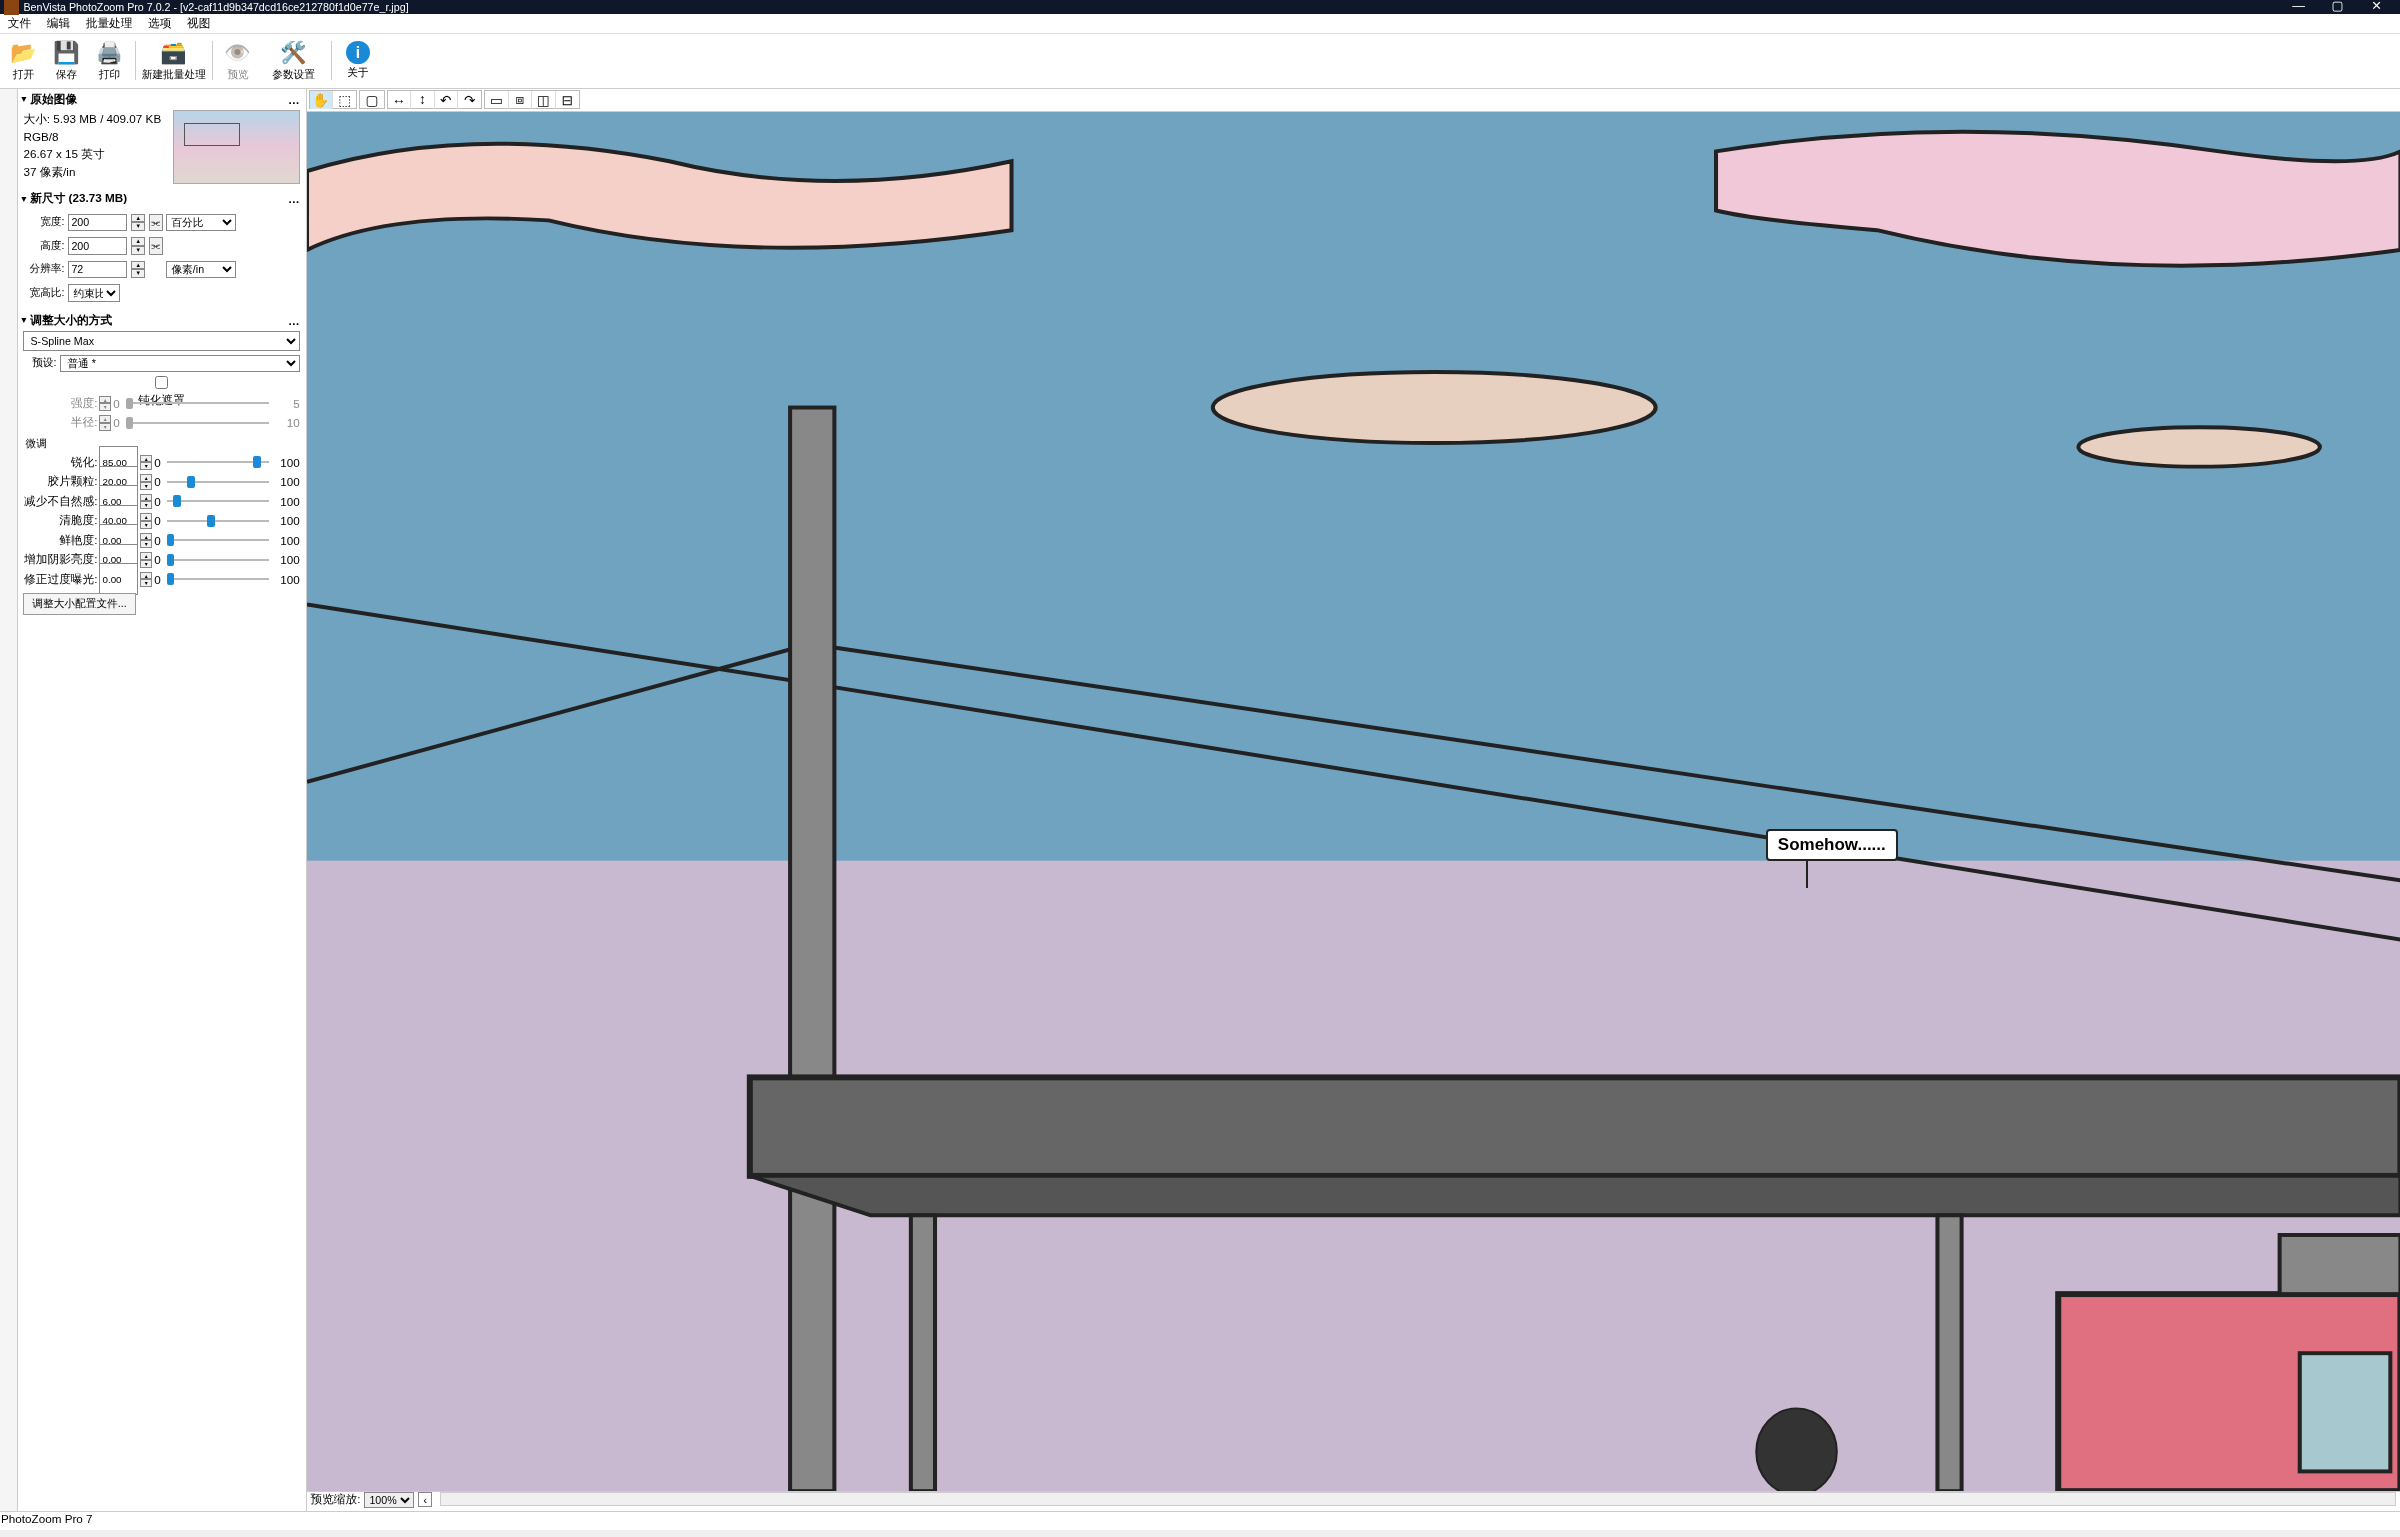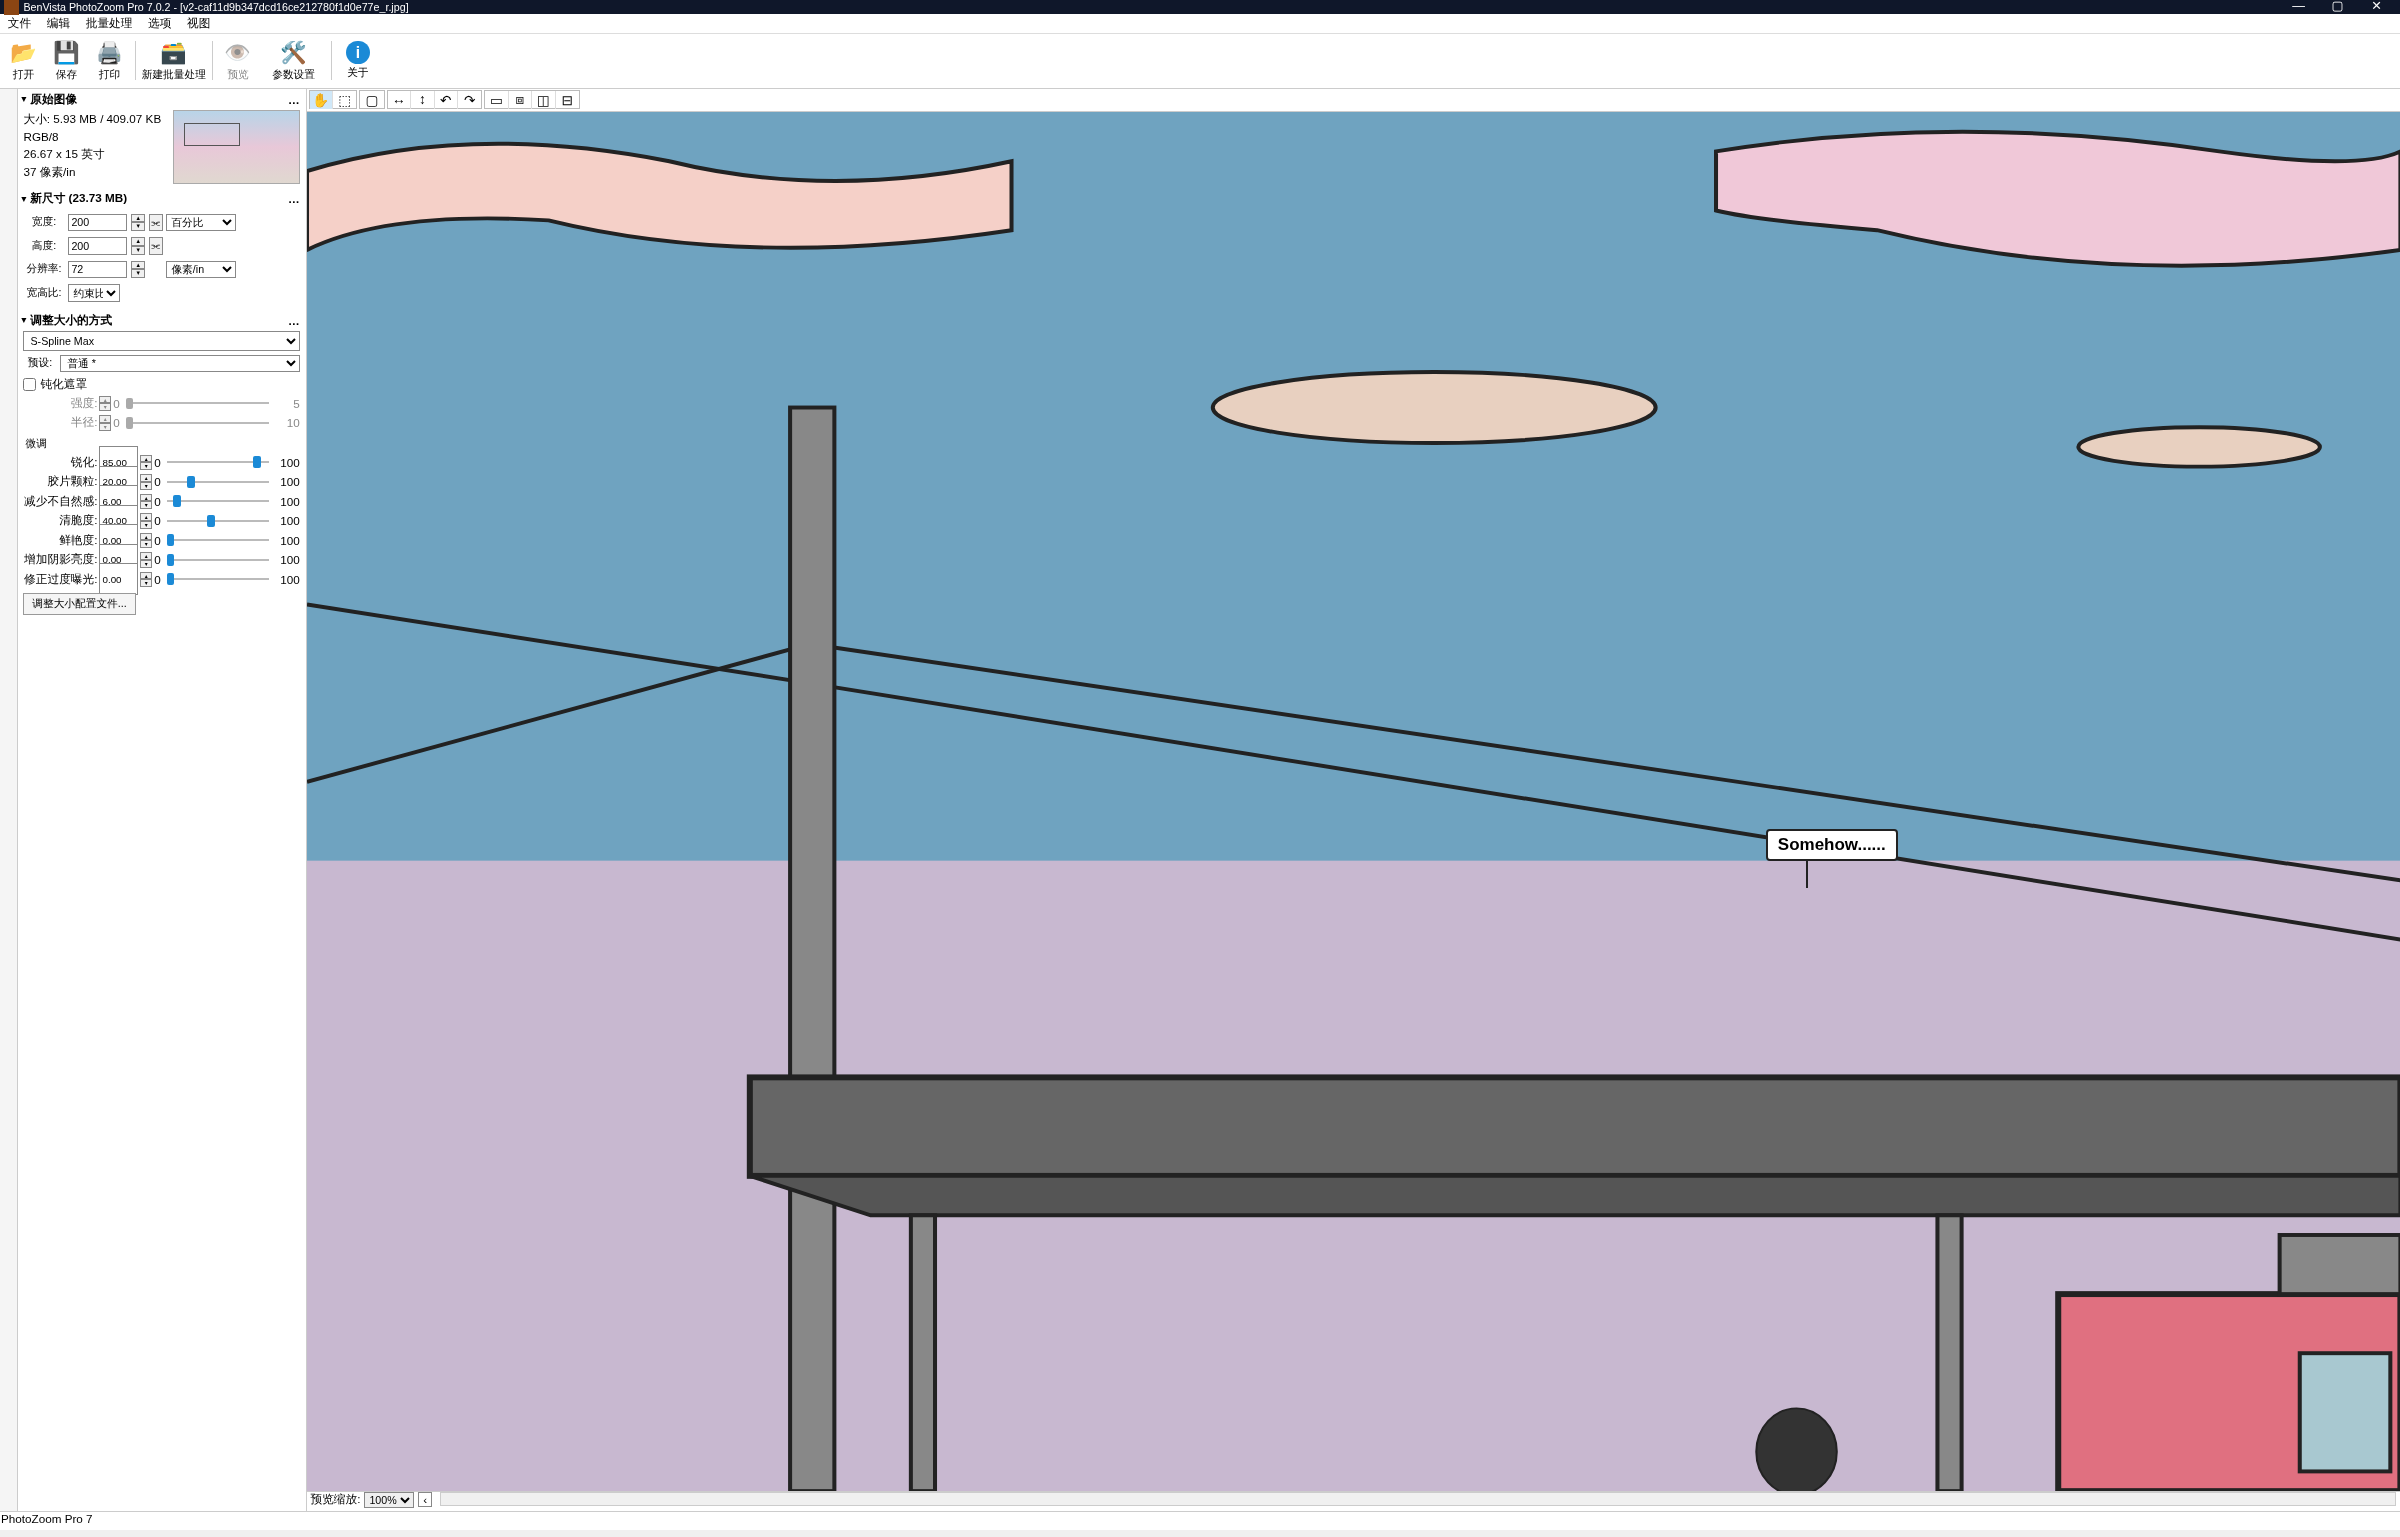--- a/index.html
+++ b/index.html
@@ -21,28 +21,28 @@
 .sidepanel { width: 289px; background: #fff; border-right: 1px solid #ccc; overflow-y: auto; padding: 2px; }
 .section-header { background: #fff; display: flex; align-items: center; height: 17.6px; font-size: 11.7px; font-weight: bold; cursor: pointer; }
 .section-header .tri { font-size: 8.8px; margin-right: 2px; }
 .section-header .dots { margin-left: auto; padding: 0 3.9px; cursor: pointer; }
 .section-body { padding: 2px 3.9px 5.9px 3.9px; }
 .info-thumb { display: flex; }
 .info-text { flex: 1; font-size: 10.7px; line-height: 17.6px; }
 .thumb { width: 127px; height: 74px; border: 1px solid #aaa; background: linear-gradient(180deg,#b8d4e8 0%,#e8c8d8 50%,#e0d8d0 100%); position: relative; }
 .thumb::after { content: ''; position: absolute; left: 9.8px; top: 11.7px; right: 59px; bottom: 37px; border: 1px solid #555; }
 .row { display: flex; align-items: center; height: 21.5px; margin: 2px 0; gap: 3.9px; }
-.row .lbl { width: 41px; text-align: center; font-size: 10.7px; }
+.row .lbl { width: 41px; text-align: right; font-size: 10.7px; }
 .row input[type=text] { width: 59px; height: 17.6px; border: 1px solid #888; padding: 0 2px; font-size: 10.7px; }
 .row .spin { width: 13.7px; display: flex; flex-direction: column; }
 .row .spin span { height: 8.8px; border: 1px solid #888; font-size: 6.8px; text-align: center; line-height: 6.8px; cursor: pointer; background: #f0f0f0; }
 .row .link { width: 13.7px; height: 17.6px; border: 1px solid #888; background: #f0f0f0; font-size: 9.8px; text-align: center; line-height: 15.6px; }
 .row select { height: 17.6px; border: 1px solid #888; font-size: 10.7px; background: #fff; }
 .fullselect { width: 100%; height: 19.5px; border: 1px solid #888; font-size: 10.7px; background: #fff; padding: 0 2px; }
-.chk-row { display: flex; align-items: center; height: 17.6px; gap: 3.9px; font-size: 10.7px; }
+.chk-row { display: flex; align-items: center; height: 17.6px; gap: 3.9px; font-size: 10.7px; flex-direction: column; }
 .slider-row { display: flex; align-items: center; height: 19.5px; gap: 2px; font-size: 10.7px; }
 .slider-row .slbl { width: 74px; text-align: right; }
 .slider-row .sval { width: 39px; height: 32px; border: 1px solid #888; font-size: 9.8px; padding: 0 2px; }
 .slider-row .svalr { width: 25px; text-align: right; }
 .slider-row .spin2 { width: 11.7px; display: flex; flex-direction: column; }
 .slider-row .spin2 span { height: 7.8px; border: 1px solid #888; font-size: 5.9px; text-align: center; cursor: pointer; background: #f0f0f0; }
 .slider-row .track { flex: 1; height: 11.7px; position: relative; margin: 0 3.9px; }
 .slider-row .track .bar { position: absolute; top: 4.9px; left: 0; right: 0; height: 2px; background: #bbb; }
 .slider-row .track .thumb2 { position: absolute; top: 0; width: 7.8px; height: 11.7px; background: #1b8ad6; border-radius: 2px; }
 .slider-row.disabled .track .thumb2 { background: #aaa; }

